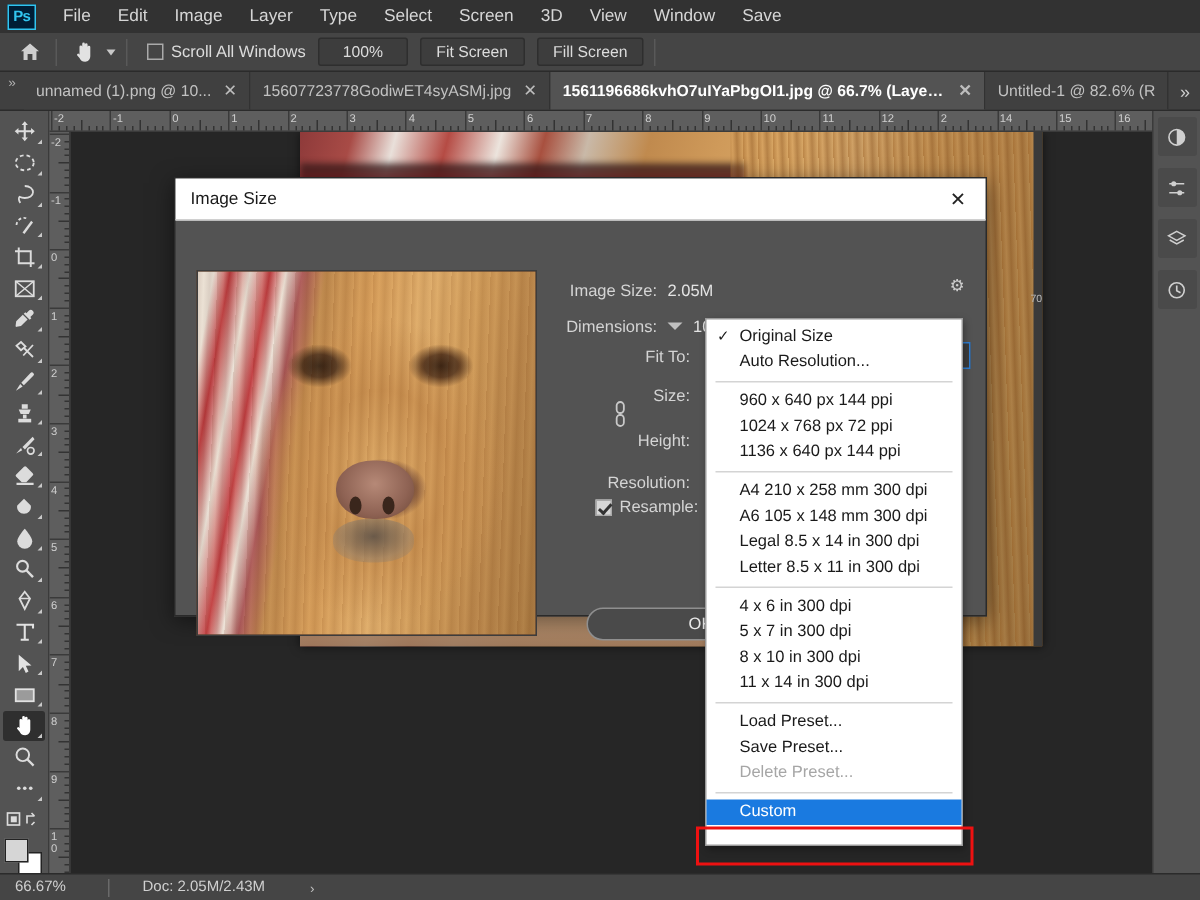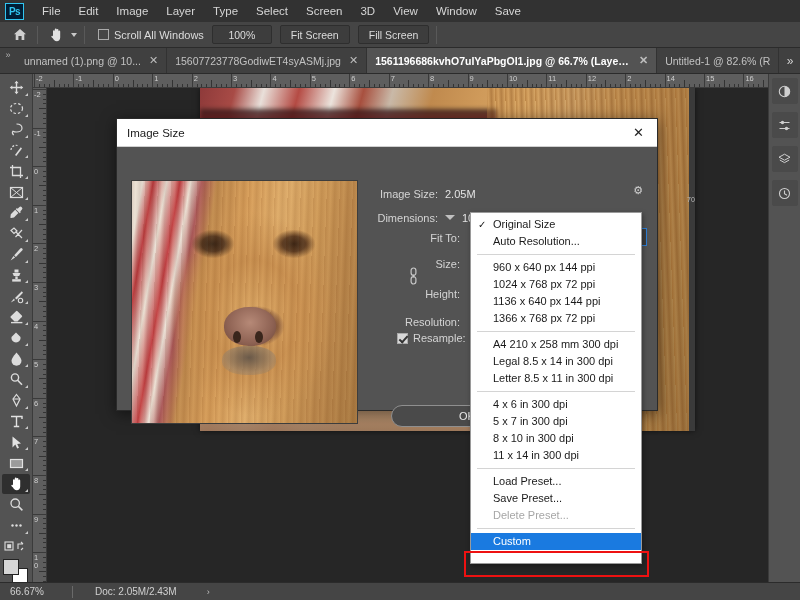--- a/index.html
+++ b/index.html
@@ -918,23 +918,23 @@
   </div>
 </div>
 
 <div id="dropdown">
     <div class="dd-item checked">Original Size</div>
     <div class="dd-item">Auto Resolution...</div>
     <div class="dd-sep"></div>
     <div class="dd-item">960 x 640 px 144 ppi</div>
     <div class="dd-item">1024 x 768 px 72 ppi</div>
     <div class="dd-item">1136 x 640 px 144 ppi</div>
-    <div class="dd-item">1366 x 768 px 72 ppi</div>
     <div class="dd-sep"></div>
     <div class="dd-item">A4 210 x 258 mm 300 dpi</div>
+    <div class="dd-item">A6 105 x 148 mm 300 dpi</div>
     <div class="dd-item">Legal 8.5 x 14 in 300 dpi</div>
     <div class="dd-item">Letter 8.5 x 11 in 300 dpi</div>
     <div class="dd-sep"></div>
     <div class="dd-item">4 x 6 in 300 dpi</div>
     <div class="dd-item">5 x 7 in 300 dpi</div>
     <div class="dd-item">8 x 10 in 300 dpi</div>
     <div class="dd-item">11 x 14 in 300 dpi</div>
     <div class="dd-sep"></div>
     <div class="dd-item">Load Preset...</div>
     <div class="dd-item">Save Preset...</div>

